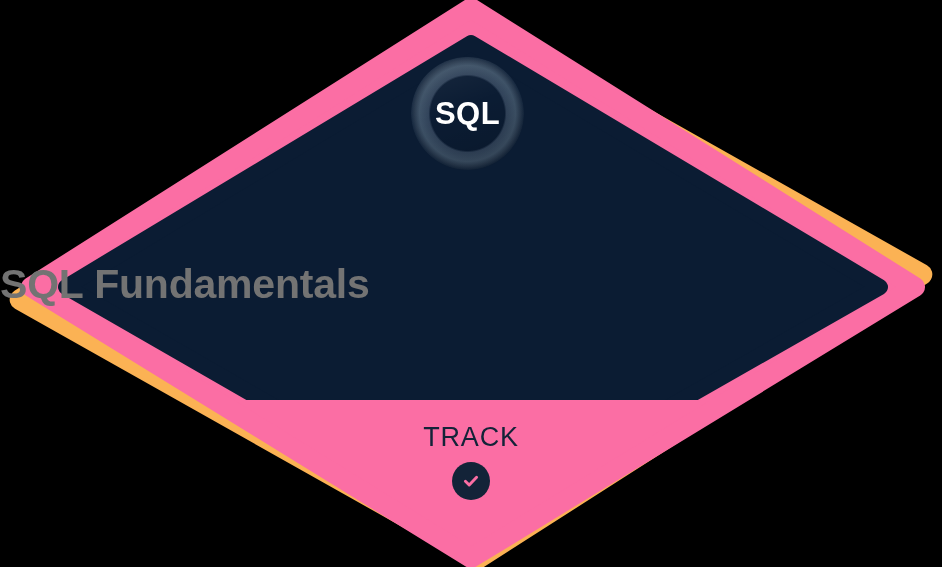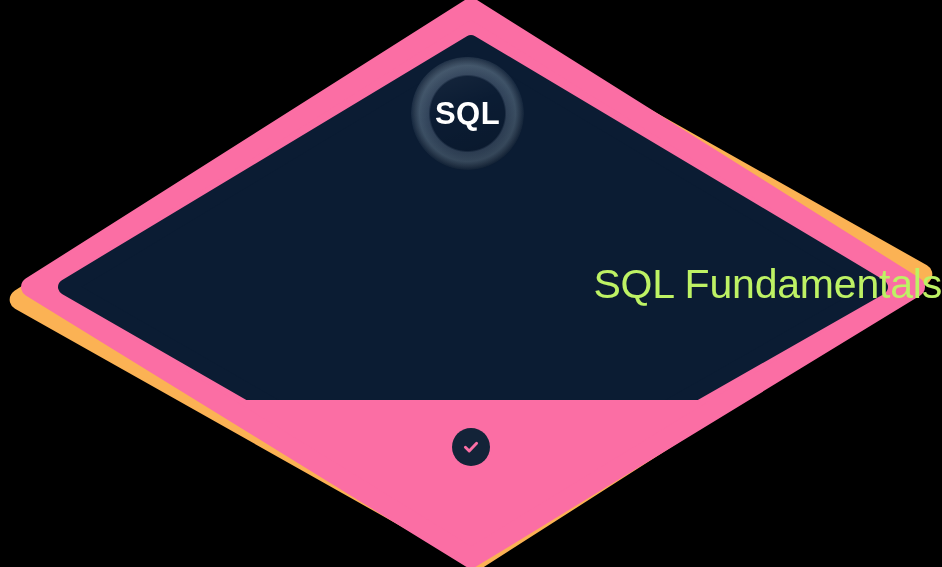--- a/index.html
+++ b/index.html
@@ -81,25 +81,25 @@
     letter-spacing: 0.5px;
     line-height: 1;
   }
 
   
   #track-title {
     position: absolute;
     left: 0;
     top: 258px;
     width: 942px;
-    text-align: right;
-    color: #bef264;
+    text-align: left;
+    color: #737373;
     font-family: "Liberation Sans", sans-serif;
     font-size: 41px;
-    font-weight: normal;
+    font-weight: bold;
     letter-spacing: -0.2px;
     line-height: 52px;
     white-space: nowrap;
   }
 
   
   #status-block {
     position: absolute;
     left: 0;
     top: 420px;
@@ -157,20 +157,21 @@
   <div class="overlay">
 
     <div id="track-logo">
       <div id="track-logo-ring-shade"></div>
       <span id="track-logo-label">SQL</span>
     </div>
 
     <div id="track-title">SQL Fundamentals</div>
 
     <div id="status-block">
+      <div class="status-line">TRACK</div>
 
       <div id="status-check-badge">
         <svg id="status-check-icon" width="20" height="20" viewBox="0 0 20 20" xmlns="http://www.w3.org/2000/svg">
           <path d="M 4.4 10.2 L 8.2 14.0 L 15.6 6.2" fill="none" stroke="#fb6ea4" stroke-width="2.9" stroke-linecap="round" stroke-linejoin="round"></path>
         </svg>
       </div>
     </div>
 
   </div>
 </div>

